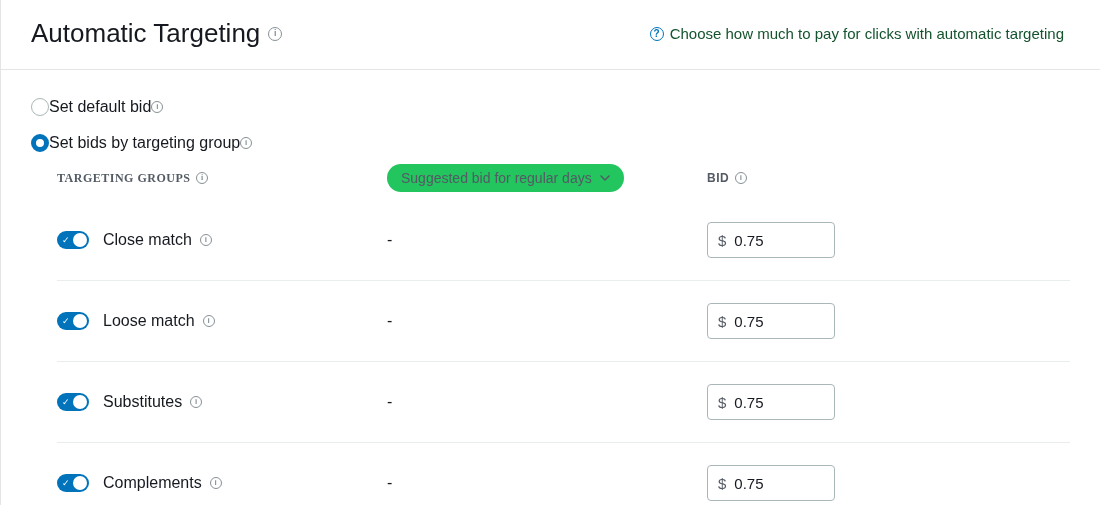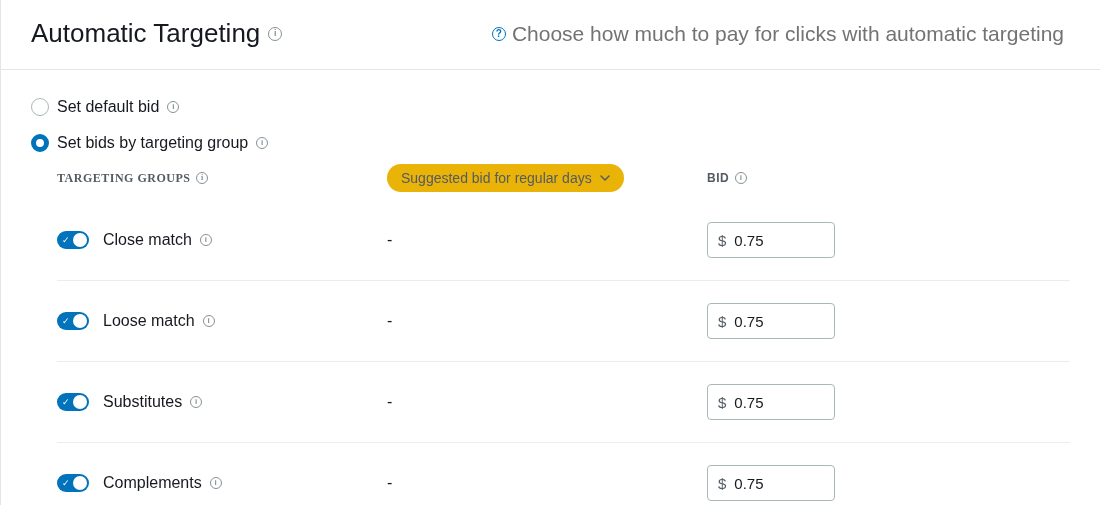--- a/index.html
+++ b/index.html
@@ -46,22 +46,22 @@
       position: relative;
       top: 0px;
     }
     .info-icon::before { content: "i"; }
     .info-icon.small {
       width: 12px;
       height: 12px;
       font-size: 8px;
     }
     .help-link {
-      color: #737373;
-      font-size: 21px;
+      color: #14532d;
+      font-size: 15px;
       display: flex;
       align-items: center;
       gap: 6px;
       cursor: pointer;
     }
     .help-qicon {
       display: inline-flex;
       width: 14px;
       height: 14px;
       border-radius: 50%;
@@ -72,21 +72,20 @@
       font-weight: bold;
       color: #0073bb;
     }
     .help-qicon::before { content: "?"; }
     .body {
       padding: 28px 30px 0 30px;
     }
     .radio-row {
       display: flex;
       align-items: center;
-      gap: 8px;
       margin-bottom: 18px;
       font-size: 16px;
       color: #16191f;
     }
     .radio {
       width: 18px;
       height: 18px;
       border-radius: 50%;
       position: relative;
       cursor: pointer;
@@ -117,21 +116,21 @@
       font-weight: 600;
       display: flex;
       align-items: center;
       gap: 6px;
       font-family: Liberation Serif, serif;
     }
     .col-suggested {
       width: 320px;
     }
     .pill-select {
-      background: #eab308;
+      background: #22c55e;
       border-radius: 16px;
       padding: 6px 14px;
       font-size: 14px;
       color: #545b64;
       display: inline-flex;
       align-items: center;
       gap: 8px;
       cursor: pointer;
     }
     .chev-down {

